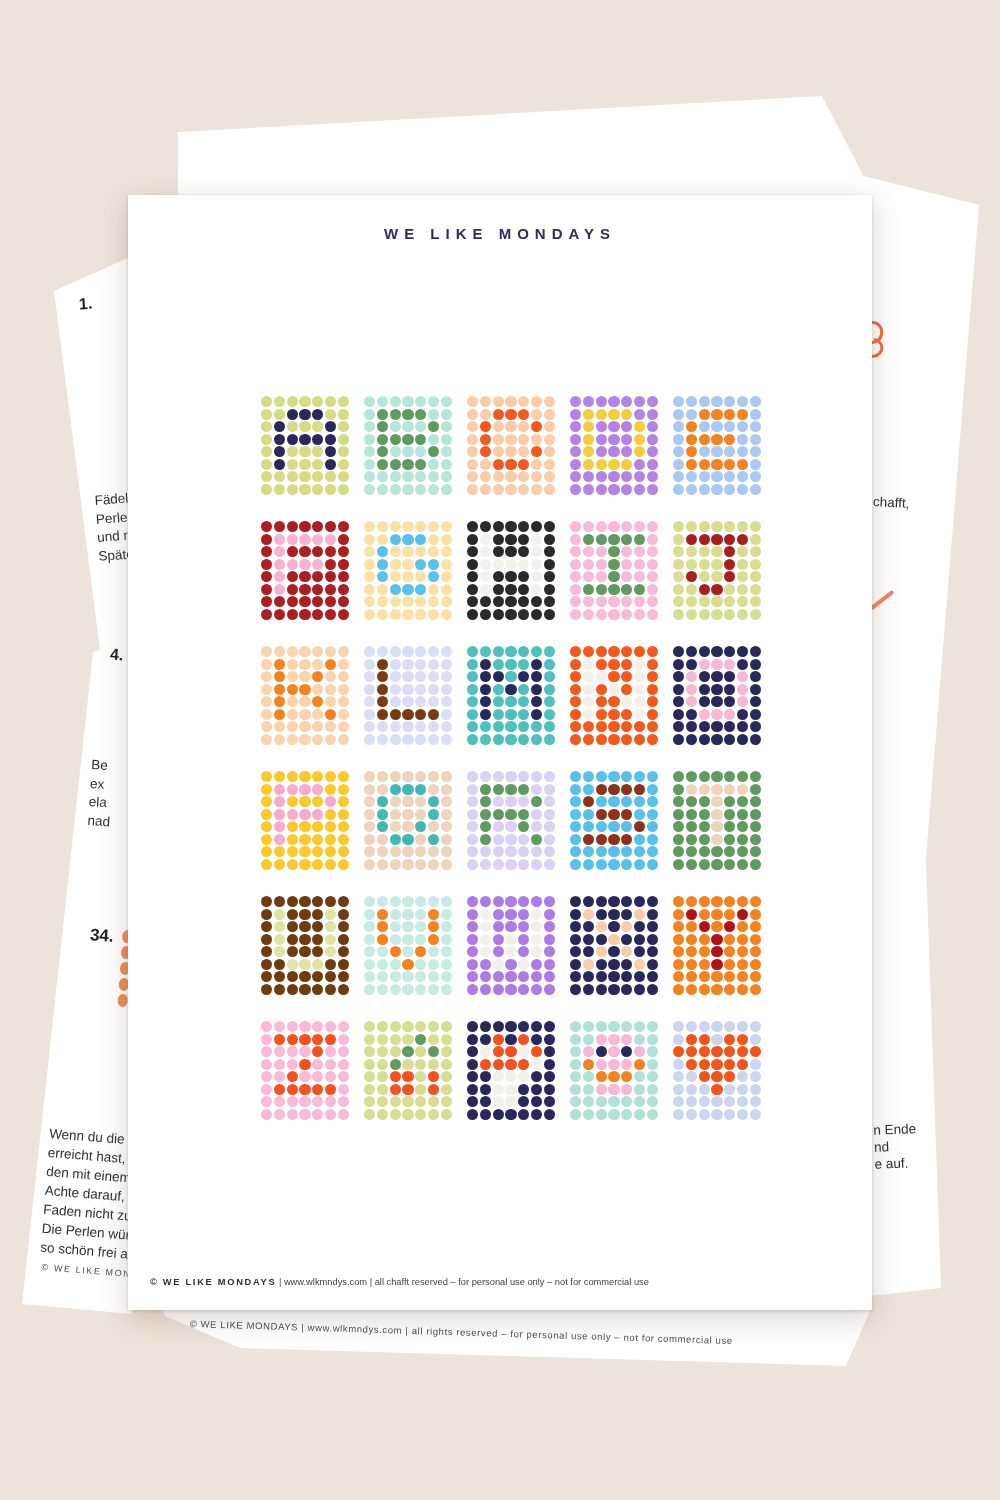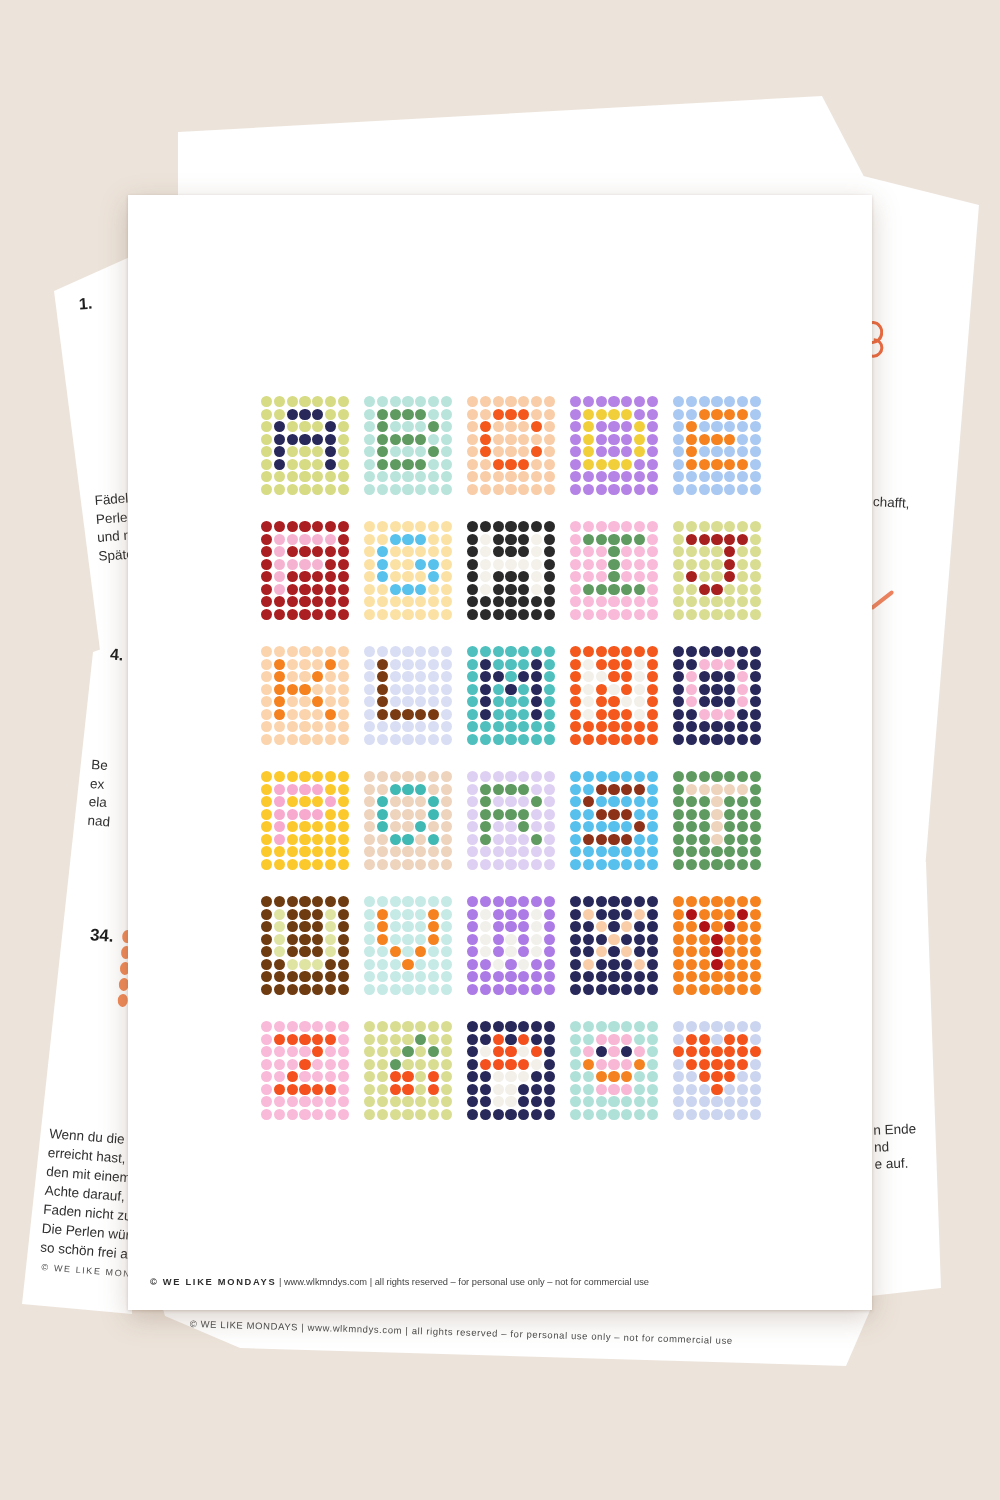--- a/index.html
+++ b/index.html
@@ -122,20 +122,21 @@
     <div>den mit einem</div>
     <div>Achte darauf, d</div>
     <div>Faden nicht zu</div>
     <div>Die Perlen würd</div>
     <div>so schön frei au</div>
   </div>
   <div class="abs mini-footer" style="left:42px;top:1262px;transform:rotate(4.5deg);transform-origin:left top">© WE LIKE MON</div>
 </div>
 
 <div id="top-page">
+  <div id="page-title" style="color: rgb(44, 49, 87);">WE LIKE MONDAYS</div>
   <div id="bead-grid">
       <div class="tile">
         <div class="bead" style="background: rgb(214, 219, 132);"></div>
         <div class="bead" style="background: rgb(214, 219, 132);"></div>
         <div class="bead" style="background: rgb(214, 219, 132);"></div>
         <div class="bead" style="background: rgb(214, 219, 132);"></div>
         <div class="bead" style="background: rgb(214, 219, 132);"></div>
         <div class="bead" style="background: rgb(214, 219, 132);"></div>
         <div class="bead" style="background: rgb(214, 219, 132);"></div>
         <div class="bead" style="background: rgb(214, 219, 132);"></div>
@@ -1865,15 +1866,15 @@
         <div class="bead" style="background: rgb(204, 213, 239);"></div>
         <div class="bead" style="background: rgb(204, 213, 239);"></div>
         <div class="bead" style="background: rgb(204, 213, 239);"></div>
         <div class="bead" style="background: rgb(204, 213, 239);"></div>
         <div class="bead" style="background: rgb(204, 213, 239);"></div>
         <div class="bead" style="background: rgb(204, 213, 239);"></div>
         <div class="bead" style="background: rgb(204, 213, 239);"></div>
       </div>
     </div>
   <div id="top-footer">
-    <span class="brand">© WE LIKE MONDAYS</span><span> | www.wlkmndys.com | all rights reserved – for personal use only – not for commercial use</span>
+    <span class="brand">© WE LIKE MONDAYS</span><span> | www.wlkmndys.com | all chafft reserved – for personal use only – not for commercial use</span>
   </div>
 </div>
 
 </body></html>

